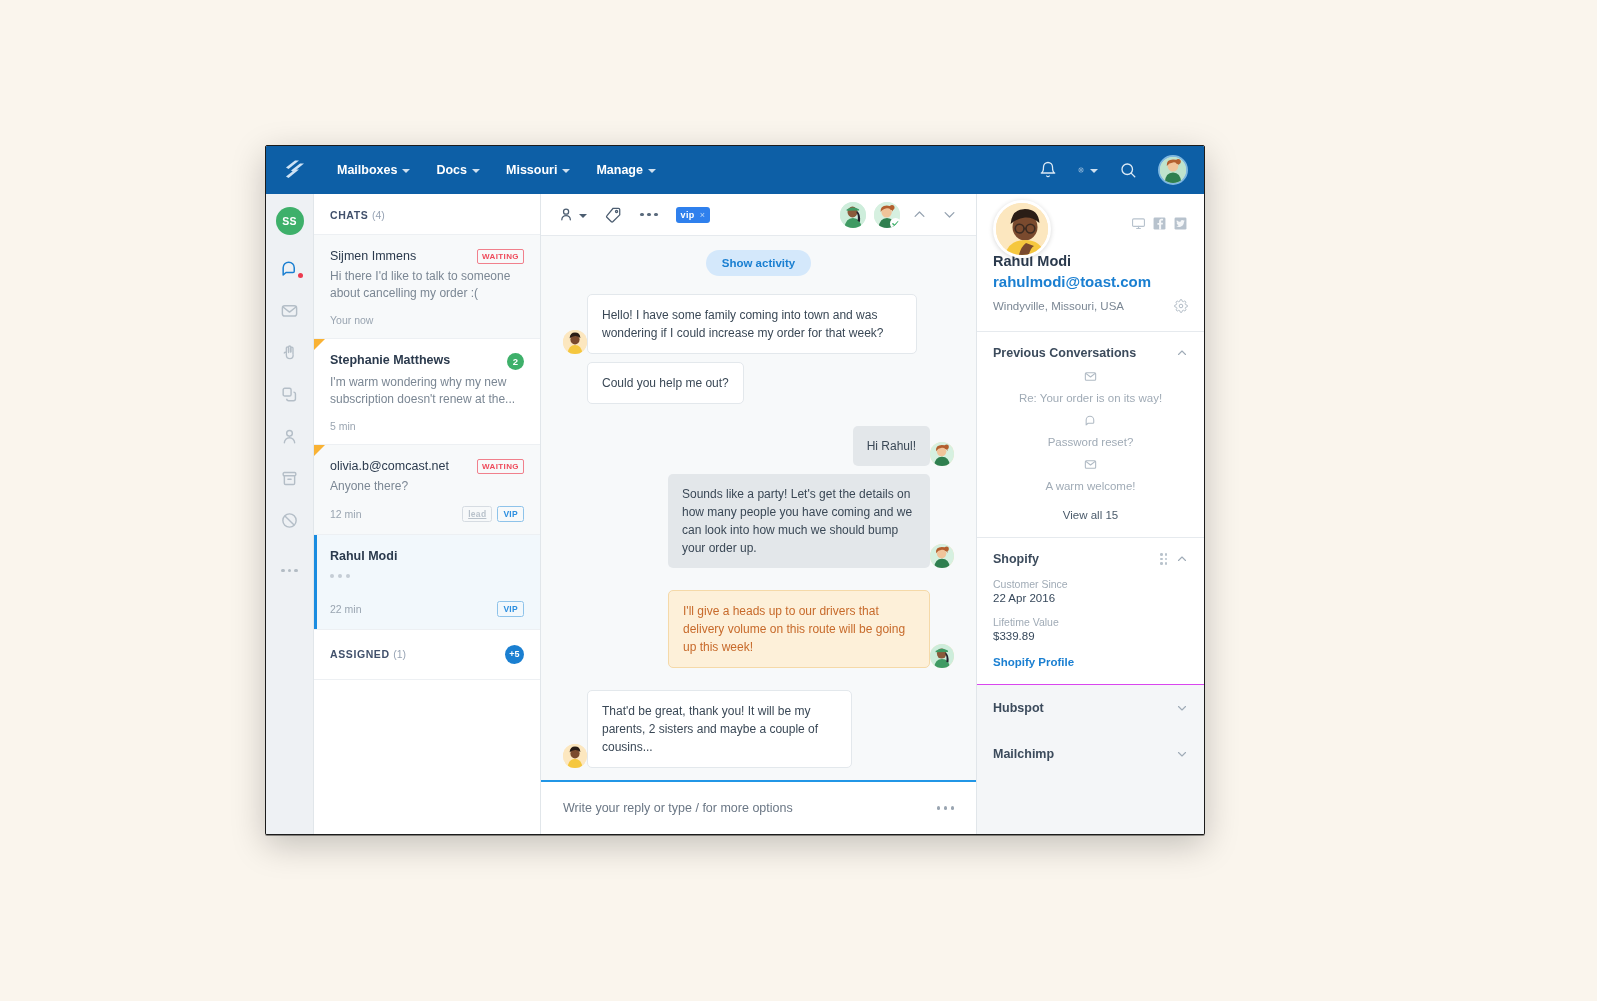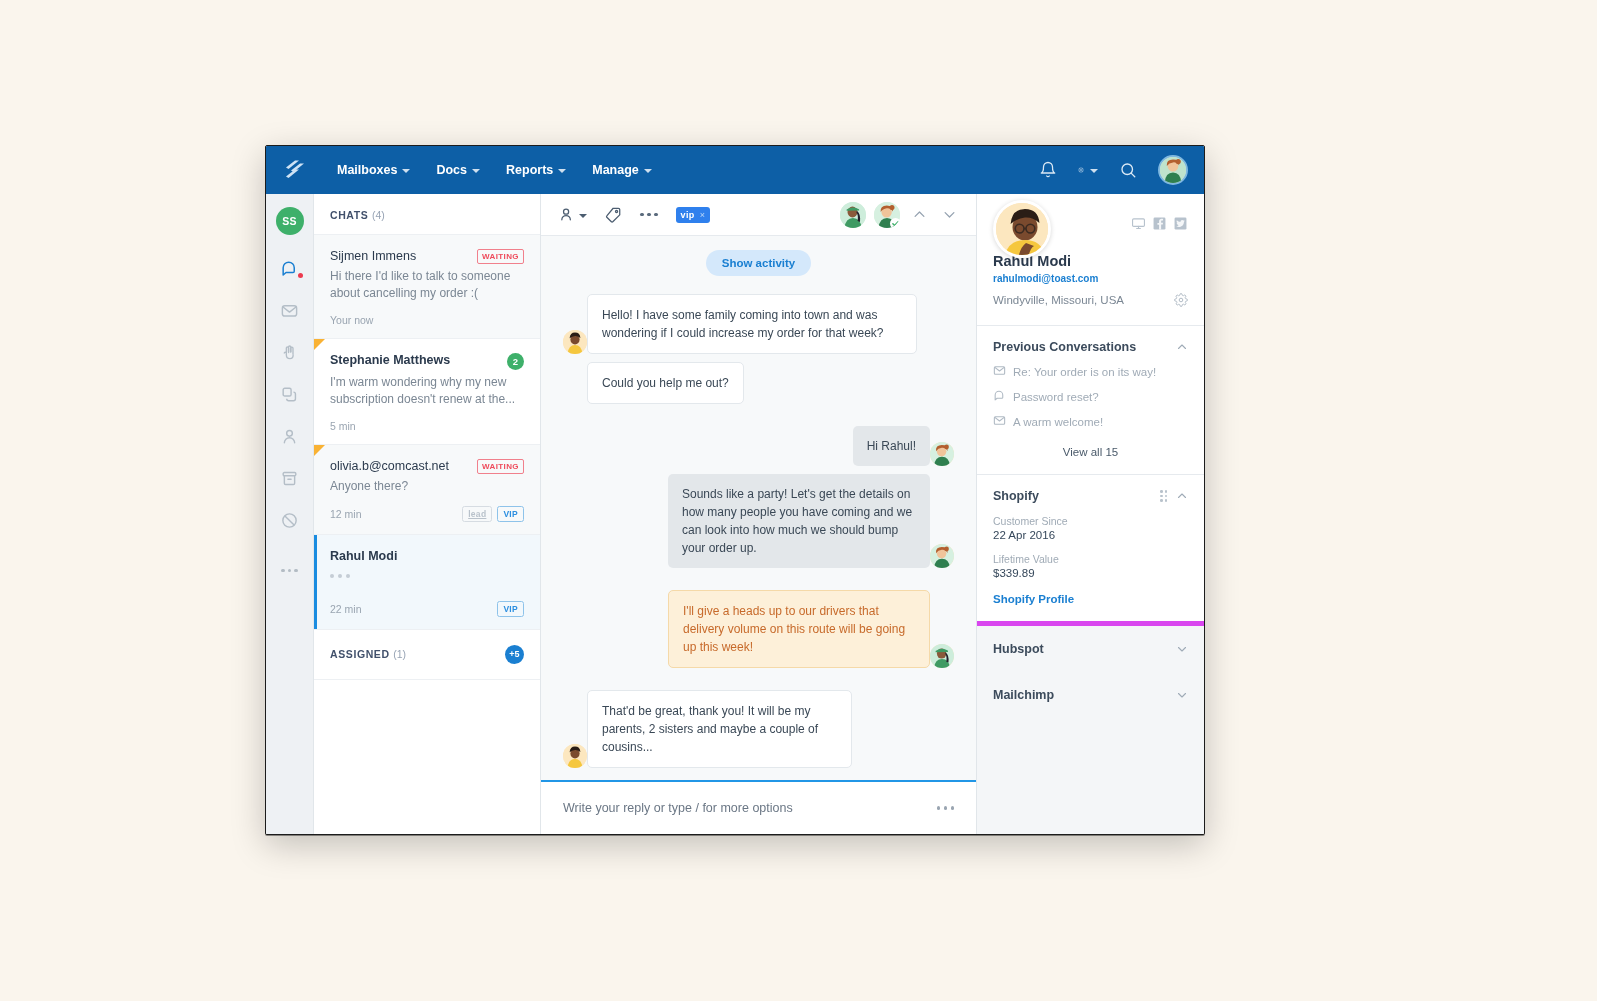--- a/index.html
+++ b/index.html
@@ -179,30 +179,30 @@
   }
   .rp-top { background:#fff; padding: 8px 16px 18px 16px; position:relative; }
   .rp-social { display:flex; gap:6px; justify-content:flex-end; padding-top:14px;}
   .rp-social span { cursor:pointer; display:flex; }
   .rp-bigav {
     position:absolute; left: 16px; top: 6px;
     width:58px;height:58px;border-radius:50%;background:#fbe3b8;
     border:3px solid #fff; box-shadow:0 1px 5px rgba(0,0,0,.16); overflow:hidden;
   }
   .rp-name { font-size: 14.5px; font-weight:700; color:#2b3a4d; margin-top: 22px;}
-  .rp-email { font-size: 10px; color:#1a7fd1; font-weight:700; margin-top:4px; cursor:pointer;}
+  .rp-email { font-size: 15px; color:#1a7fd1; font-weight:700; margin-top:4px; cursor:pointer;}
   .rp-loc { font-size: 11.5px; color:#7b8794; margin-top: 9px; display:flex; align-items:center;}
   .rp-gear { margin-left:auto; cursor:pointer; display:flex;}
 
   .rp-card { background:#fff; padding: 14px 16px 16px 16px; border-top:1px solid #e6eaee;}
-  .rp-card.collapsed { padding: 16px; background:#f4f6f8; border-top:5px solid #d946ef;}
+  .rp-card.collapsed { padding: 16px; background:#f4f6f8; border-top:1px solid #d946ef;}
   .rp-card-head { display:flex; align-items:center; }
   .rp-card-title { font-size: 12.5px; font-weight:700; color:#3c4b5c; }
   .rp-card-tools { margin-left:auto; display:flex; align-items:center; gap:9px;}
-  .rp-conv-item { display:flex; align-items:center; gap:7px; font-size:11.5px; color:#a0abb6; margin-top:10px; cursor:pointer;}
+  .rp-conv-item { display:flex; align-items:center; gap:7px; font-size:11.5px; color:#a0abb6; margin-top:10px; cursor:pointer;flex-direction:column;}
   .rp-viewall { text-align:center; font-size:11.5px; color:#4a5a6a; margin-top:17px; cursor:pointer;}
   .rp-field-label { font-size:10.5px; color:#a0abb6; margin-top:12px;}
   .rp-field-value { font-size:11.5px; color:#36485b; margin-top:2px;}
   .rp-link { font-size:11.5px; color:#1a7fd1; font-weight:600; margin-top:14px; cursor:pointer;}
   .grip { display:grid; grid-template-columns: repeat(2, 2.5px); gap:2px; cursor:pointer;}
   .grip i { width:2.5px;height:2.5px;background:#b9c3cc;display:block;border-radius:50%;}
   .chev-sm { cursor:pointer; display:flex;}
 </style>
 </head>
 <body>
@@ -221,21 +221,21 @@
       <div class="nav-items">
         <div class="nav-item">
           <span>Mailboxes</span>
           <span class="caret"></span>
         </div>
         <div class="nav-item">
           <span>Docs</span>
           <span class="caret"></span>
         </div>
         <div class="nav-item">
-          <span>Reports</span>
+          <span>Missouri</span>
           <span class="caret"></span>
         </div>
         <div class="nav-item">
           <span>Manage</span>
           <span class="caret"></span>
         </div>
       </div>
       <div class="nav-right">
         <div class="nav-ico">
           <svg width="18" height="18" viewBox="0 0 24 24" fill="none" stroke="#dbe9f5" stroke-width="1.7" stroke-linecap="round" stroke-linejoin="round">

